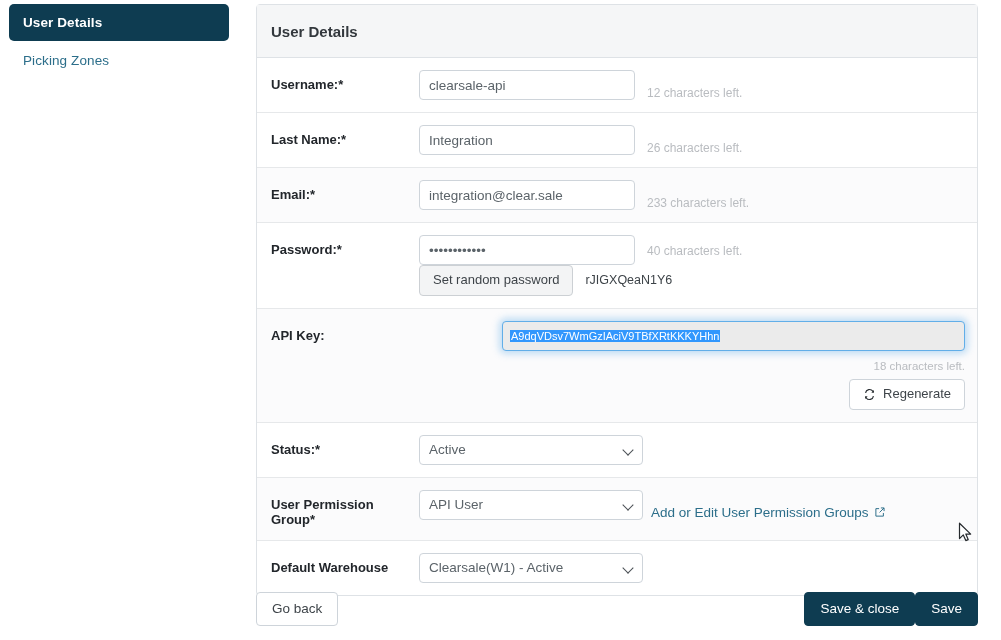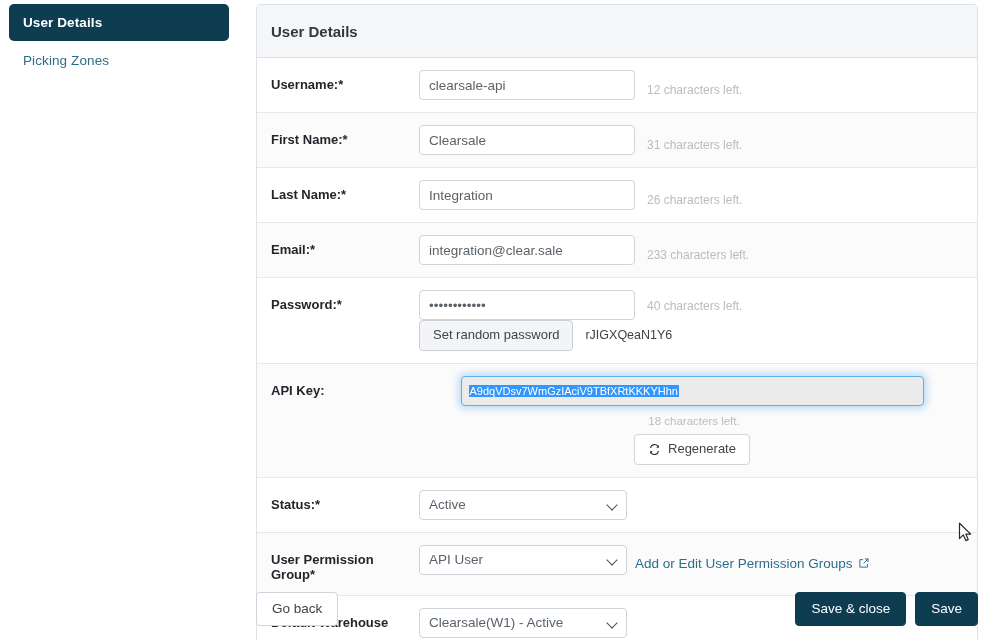--- a/index.html
+++ b/index.html
@@ -63,21 +63,21 @@
   .row.last { border-bottom: none; }
   .row-label {
     width: 162px;
     flex: 0 0 162px;
     padding: 7px 10px 0 14px;
     font-size: 13px;
     font-weight: 700;
     color: #22262b;
     line-height: 1.2;
   }
-  .row-field { flex: 1 1 auto; display: flex; align-items: center; flex-wrap: wrap; }
+  .row-field { flex: 1 1 auto; display: flex; align-items: flex-end; flex-wrap: wrap; }
 
   input.txt, select.sel {
     font-family: "Liberation Sans", sans-serif;
     font-size: 13.5px;
     color: #5b6369;
     background: #ffffff;
     border: 1px solid #ced4da;
     border-radius: 4px;
     padding: 5px 9px;
     height: 30px;
@@ -89,21 +89,21 @@
   .hint {
     font-size: 12px;
     color: #b9bcc0;
     padding: 9px 0 0 12px;
     white-space: nowrap;
   }
 
   
   .selwrap { position: relative; display: inline-block; }
   select.sel {
-    width: 208px;
+    width: 224px;
     appearance: none; -webkit-appearance: none; -moz-appearance: none;
     padding-right: 40px;
   }
   .chev {
     position: absolute; right: 11px; top: 11px;
     width: 8px; height: 8px;
     border-right: 1.6px solid #4a5055;
     border-bottom: 1.6px solid #4a5055;
     transform: rotate(45deg);
     pointer-events: none;
@@ -174,21 +174,21 @@
   
   .footer {
     position: absolute;
     left: 256px; top: 592px;
     width: 722px;
     display: flex;
     align-items: center;
   }
   .footer .spacer { flex: 1 1 auto; }
   .footer .btn { padding: 7px 15px; font-size: 13.5px; }
-  .foot-gap { margin-left: 9px; }
+  .foot-gap { }
 
   .cursor { position: absolute; left: 958px; top: 522px; pointer-events: none; }
 </style>
 </head>
 <body>
 
 <div class="page">
 
   <nav class="sidebar">
     <a class="side-item active" href="#">
@@ -204,27 +204,20 @@
     <div class="card-head">User Details</div>
 
     <div class="row">
       <div class="row-label">Username:*</div>
       <div class="row-field">
         <input class="txt" type="text" value="clearsale-api" style="">
         <span class="hint">12 characters left.</span>
       </div>
     </div>
 
-    <div class="row odd">
-      <div class="row-label">First Name:*</div>
-      <div class="row-field">
-        <input class="txt" type="text" value="Clearsale" style="">
-        <span class="hint">31 characters left.</span>
-      </div>
-    </div>
 
     <div class="row">
       <div class="row-label">Last Name:*</div>
       <div class="row-field">
         <input class="txt" type="text" value="Integration" style="">
         <span class="hint">26 characters left.</span>
       </div>
     </div>
 
     <div class="row odd">

